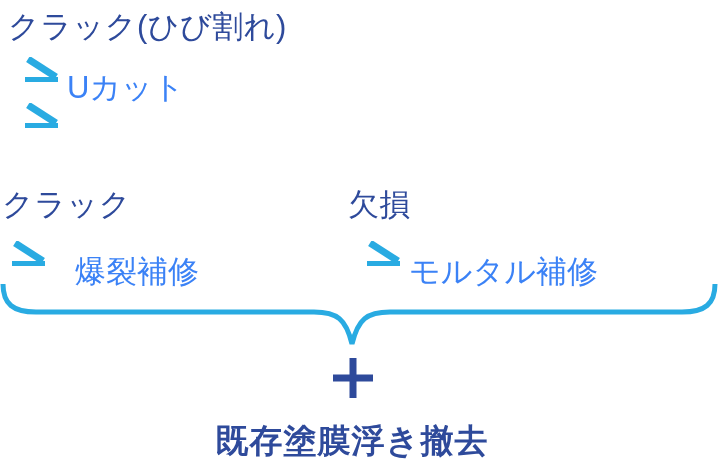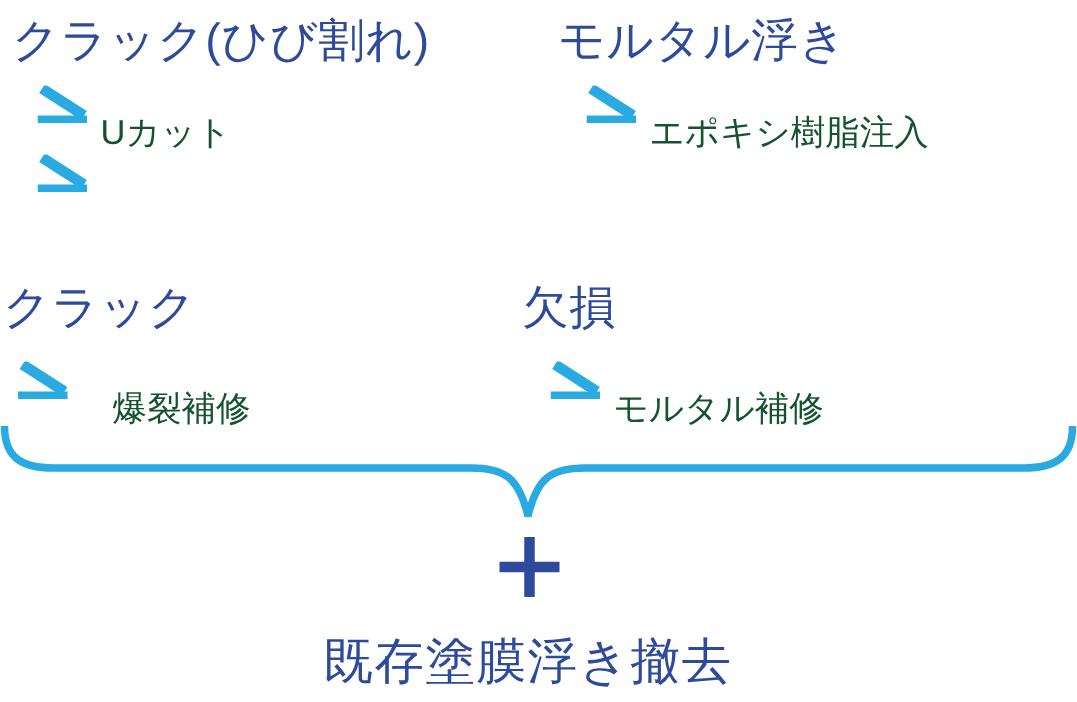--- a/index.html
+++ b/index.html
@@ -28,23 +28,23 @@
   }
   .g-item {
     position: absolute;
     display: flex;
     align-items: center;
     gap: 7px;
     height: 36px;
     white-space: nowrap;
   }
   .g-item .label {
-    font-size: 23px;
+    font-size: 31px;
     font-weight: 500;
-    color: #14532d;
+    color: #3b82f6;
     line-height: 36px;
     margin-top: 36px;
   }
   .arrow {
     display: inline-block;
     width: 35px;
     height: 26px;
     flex: 0 0 auto;
   }
   .arrow svg { display: block; }
@@ -62,21 +62,21 @@
     width: 44px;
     height: 44px;
   }
   .footer {
     position: absolute;
     left: 0;
     top: 419px;
     width: 704px;
     text-align: center;
     font-size: 33px;
-    font-weight: normal;
+    font-weight: bold;
     color: #2e4a9b;
     letter-spacing: 1px;
     white-space: nowrap;
   }
 </style>
 </head>
 <body>
 
 <div class="stage">
 
@@ -94,32 +94,20 @@
     <div class="g-item" style="left:17px; top:90px;">
       <span class="arrow">
         <svg width="35" height="26" viewBox="0 0 35 26">
           <line x1="3" y1="2" x2="31" y2="20" stroke="#29abe2" stroke-width="7"></line>
           <line x1="0" y1="22.5" x2="33" y2="22.5" stroke="#29abe2" stroke-width="5"></line>
         </svg>
       </span>
     </div>
   </div>
 
-  <div class="group" style="left:372px; top:8px;">
-    <div class="g-title">モルタル浮き</div>
-    <div class="g-item" style="left:19px; top:44px;">
-      <span class="arrow">
-        <svg width="35" height="26" viewBox="0 0 35 26">
-          <line x1="3" y1="2" x2="31" y2="20" stroke="#29abe2" stroke-width="7"></line>
-          <line x1="0" y1="22.5" x2="33" y2="22.5" stroke="#29abe2" stroke-width="5"></line>
-        </svg>
-      </span>
-      <span class="label">エポキシ樹脂注入</span>
-    </div>
-  </div>
 
   <div class="group" style="left:2px; top:186px;">
     <div class="g-title">クラック</div>
     <div class="g-item" style="left:10px; top:50px;gap:28px;">
       <span class="arrow">
         <svg width="35" height="26" viewBox="0 0 35 26">
           <line x1="3" y1="2" x2="31" y2="20" stroke="#29abe2" stroke-width="7"></line>
           <line x1="0" y1="22.5" x2="33" y2="22.5" stroke="#29abe2" stroke-width="5"></line>
         </svg>
       </span>

